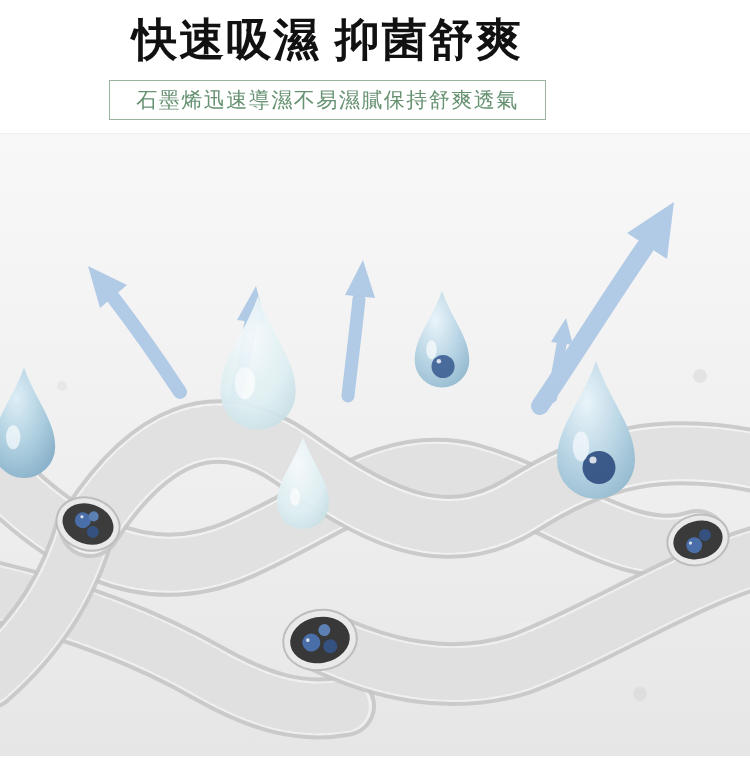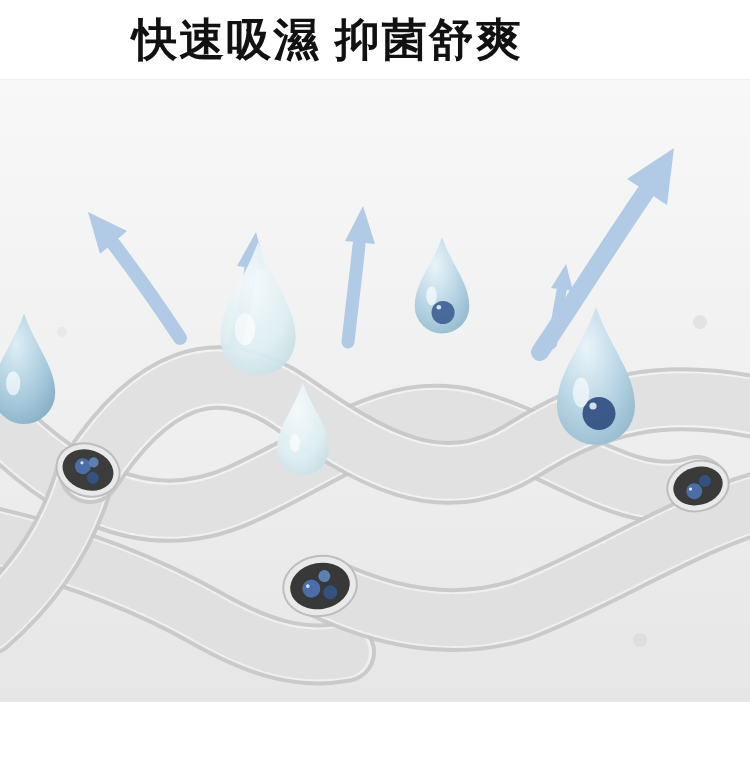--- a/index.html
+++ b/index.html
@@ -38,20 +38,23 @@
     border-top:1px solid #f0f0f0;
     position:relative;
   }
   svg{display:block;}
 </style>
 </head>
 <body>
 
 <div class="header">
   <h1 class="title">快速吸濕 抑菌舒爽</h1>
+  <div>
+    <span class="subtitle-box">石墨烯迅速導濕不易濕膩保持舒爽透氣</span>
+  </div>
 </div>
 
 <div class="illustration">
 <svg width="750" height="622" viewBox="0 0 750 622" xmlns="http://www.w3.org/2000/svg">
   <defs>
     <linearGradient id="bgGrad" x1="0" y1="0" x2="0" y2="1">
       <stop offset="0" stop-color="#f8f8f8"></stop>
       <stop offset="0.55" stop-color="#efefef"></stop>
       <stop offset="1" stop-color="#e6e6e6"></stop>
     </linearGradient>

